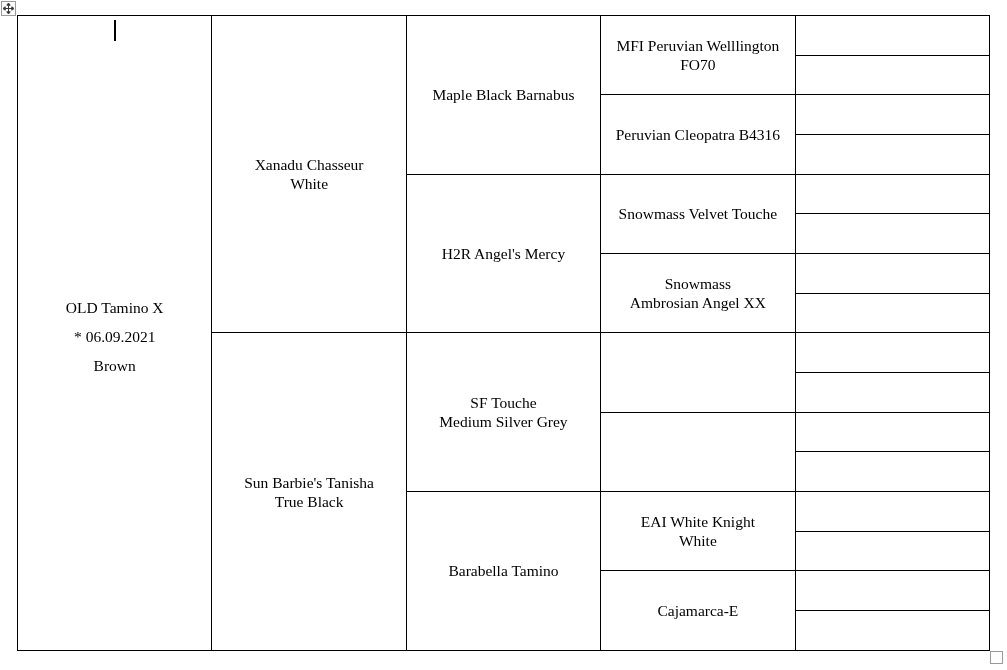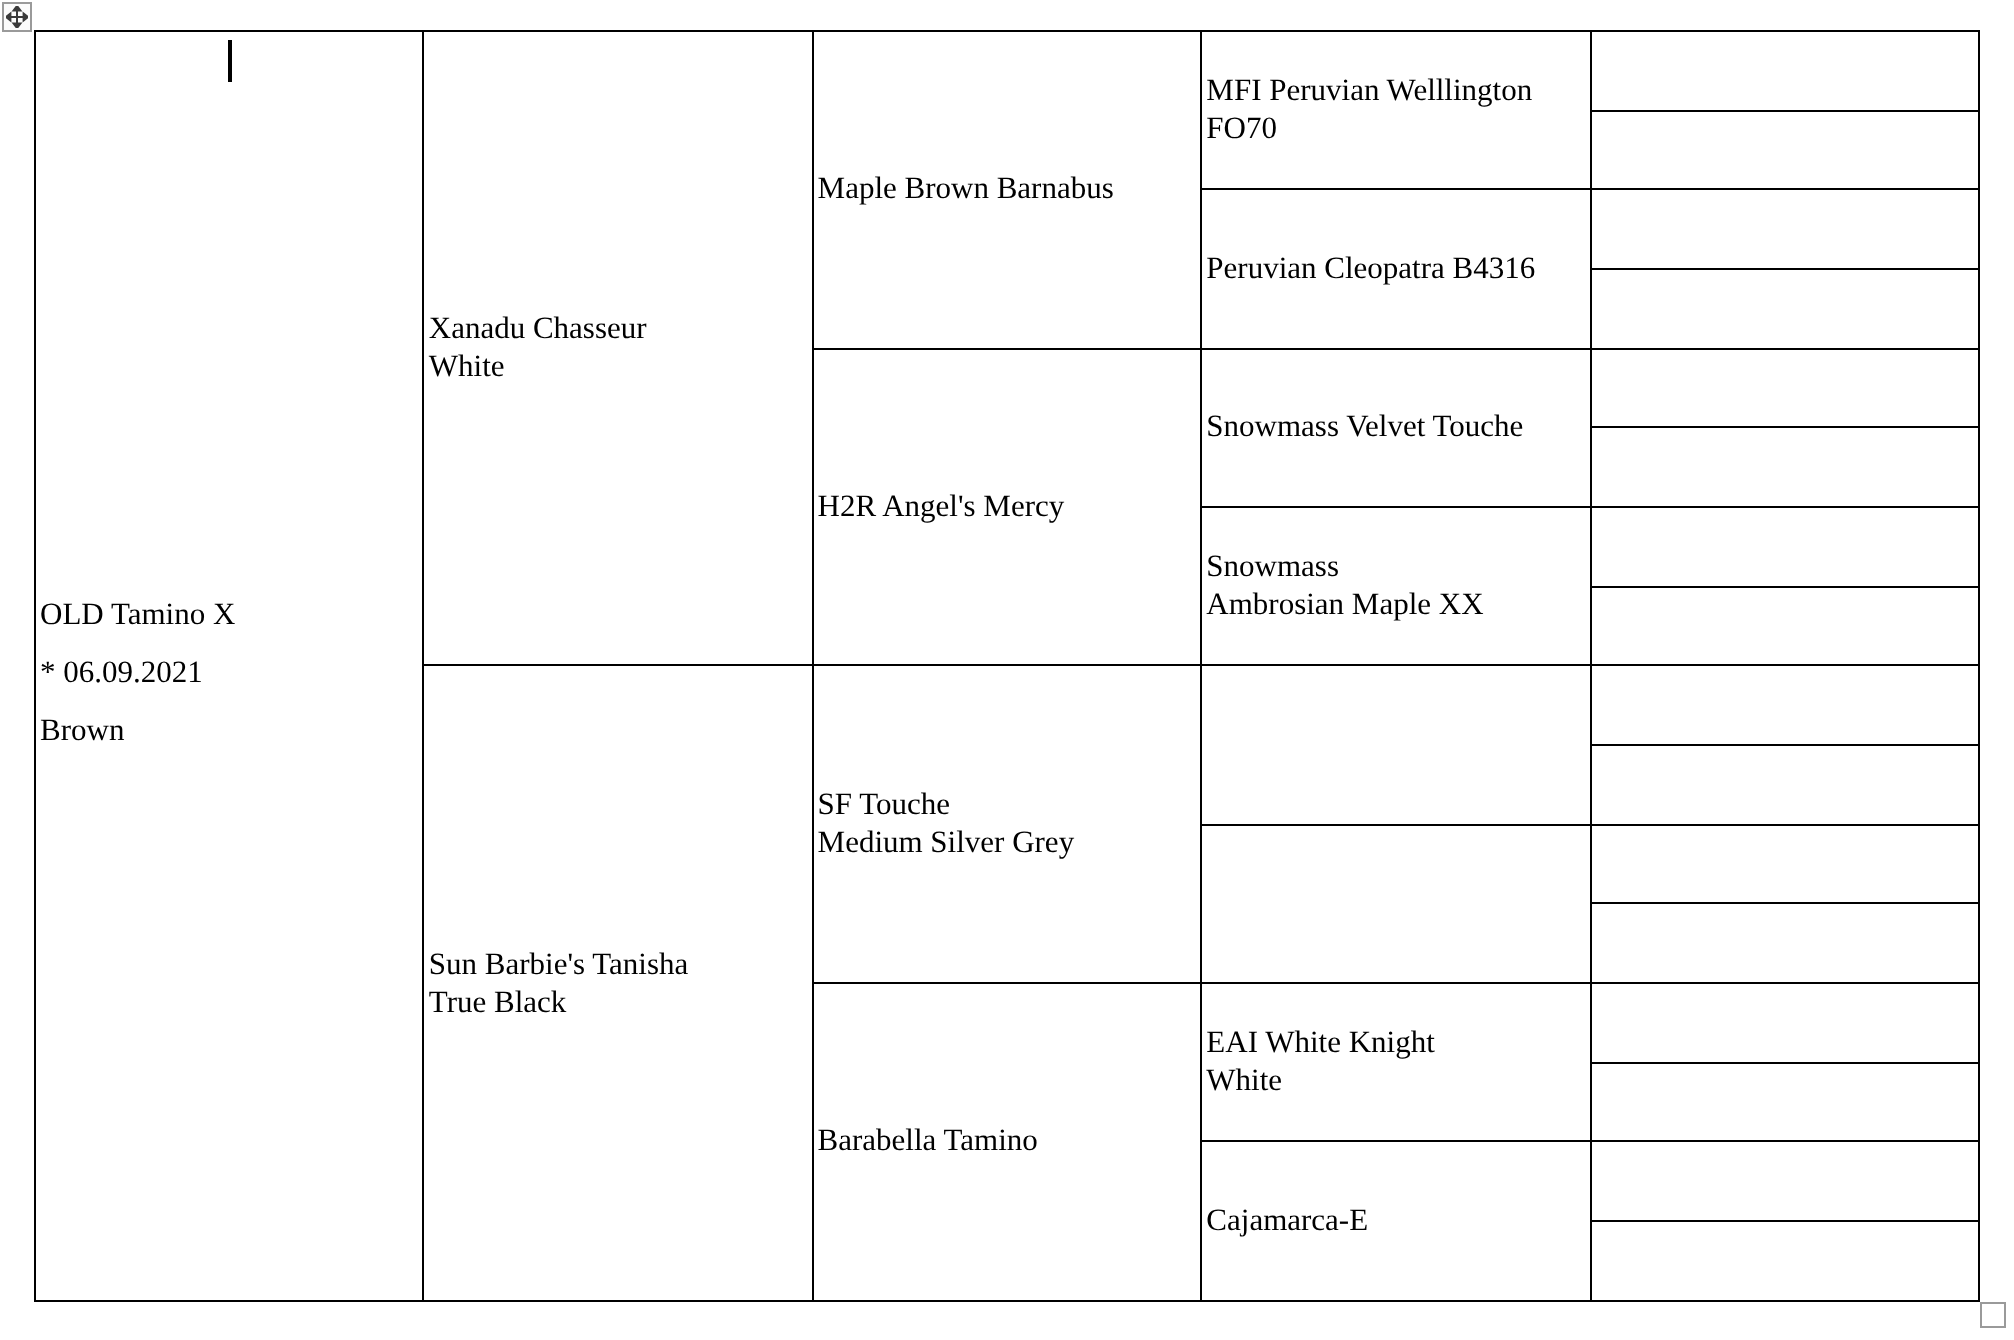--- a/index.html
+++ b/index.html
@@ -33,20 +33,21 @@
   table.pedigree {
     position: absolute; left: 17px; top: 15px;
     width: 973px; height: 635px;
     border-collapse: collapse;
     table-layout: fixed;
   }
   table.pedigree tr { height: 39.68px; }
   table.pedigree td {
     border: 1px solid #000000;
     padding: 0 2px;
+    text-align: center;
     vertical-align: middle;
     font-size: 15.5px;
     line-height: 19px;
     color: #000000;
     overflow: hidden;
   }
   .subject-cell .p { line-height: 21px; margin: 8px 0; }
   .subject-cell .p:first-child { margin-top: 12px; }
   .subject-cell .p:last-child { margin-bottom: 4px; }
 
@@ -93,21 +94,21 @@
       <td rowspan="16" class="subject-cell">
         <div class="p">OLD Tamino X</div>
         <div class="p">* 06.09.2021</div>
         <div class="p">Brown</div>
       </td>
       <td rowspan="8">
         <div>Xanadu Chasseur</div>
         <div>White</div>
       </td>
       <td rowspan="4">
-        <div>Maple Brown Barnabus</div>
+        <div>Maple Black Barnabus</div>
         <div></div>
       </td>
       <td rowspan="2">
         <div>MFI Peruvian Welllington</div>
         <div>FO70</div>
       </td>
       <td></td>
     </tr>
     <tr>
           <td></td>
@@ -132,21 +133,21 @@
         <div></div>
       </td>
       <td></td>
     </tr>
     <tr>
           <td></td>
         </tr>
     <tr>
       <td rowspan="2">
         <div>Snowmass</div>
-        <div>Ambrosian Maple XX</div>
+        <div>Ambrosian Angel XX</div>
       </td>
       <td></td>
     </tr>
     <tr>
           <td></td>
         </tr>
     <tr>
       <td rowspan="8">
         <div>Sun Barbie's Tanisha</div>
         <div>True Black</div>

